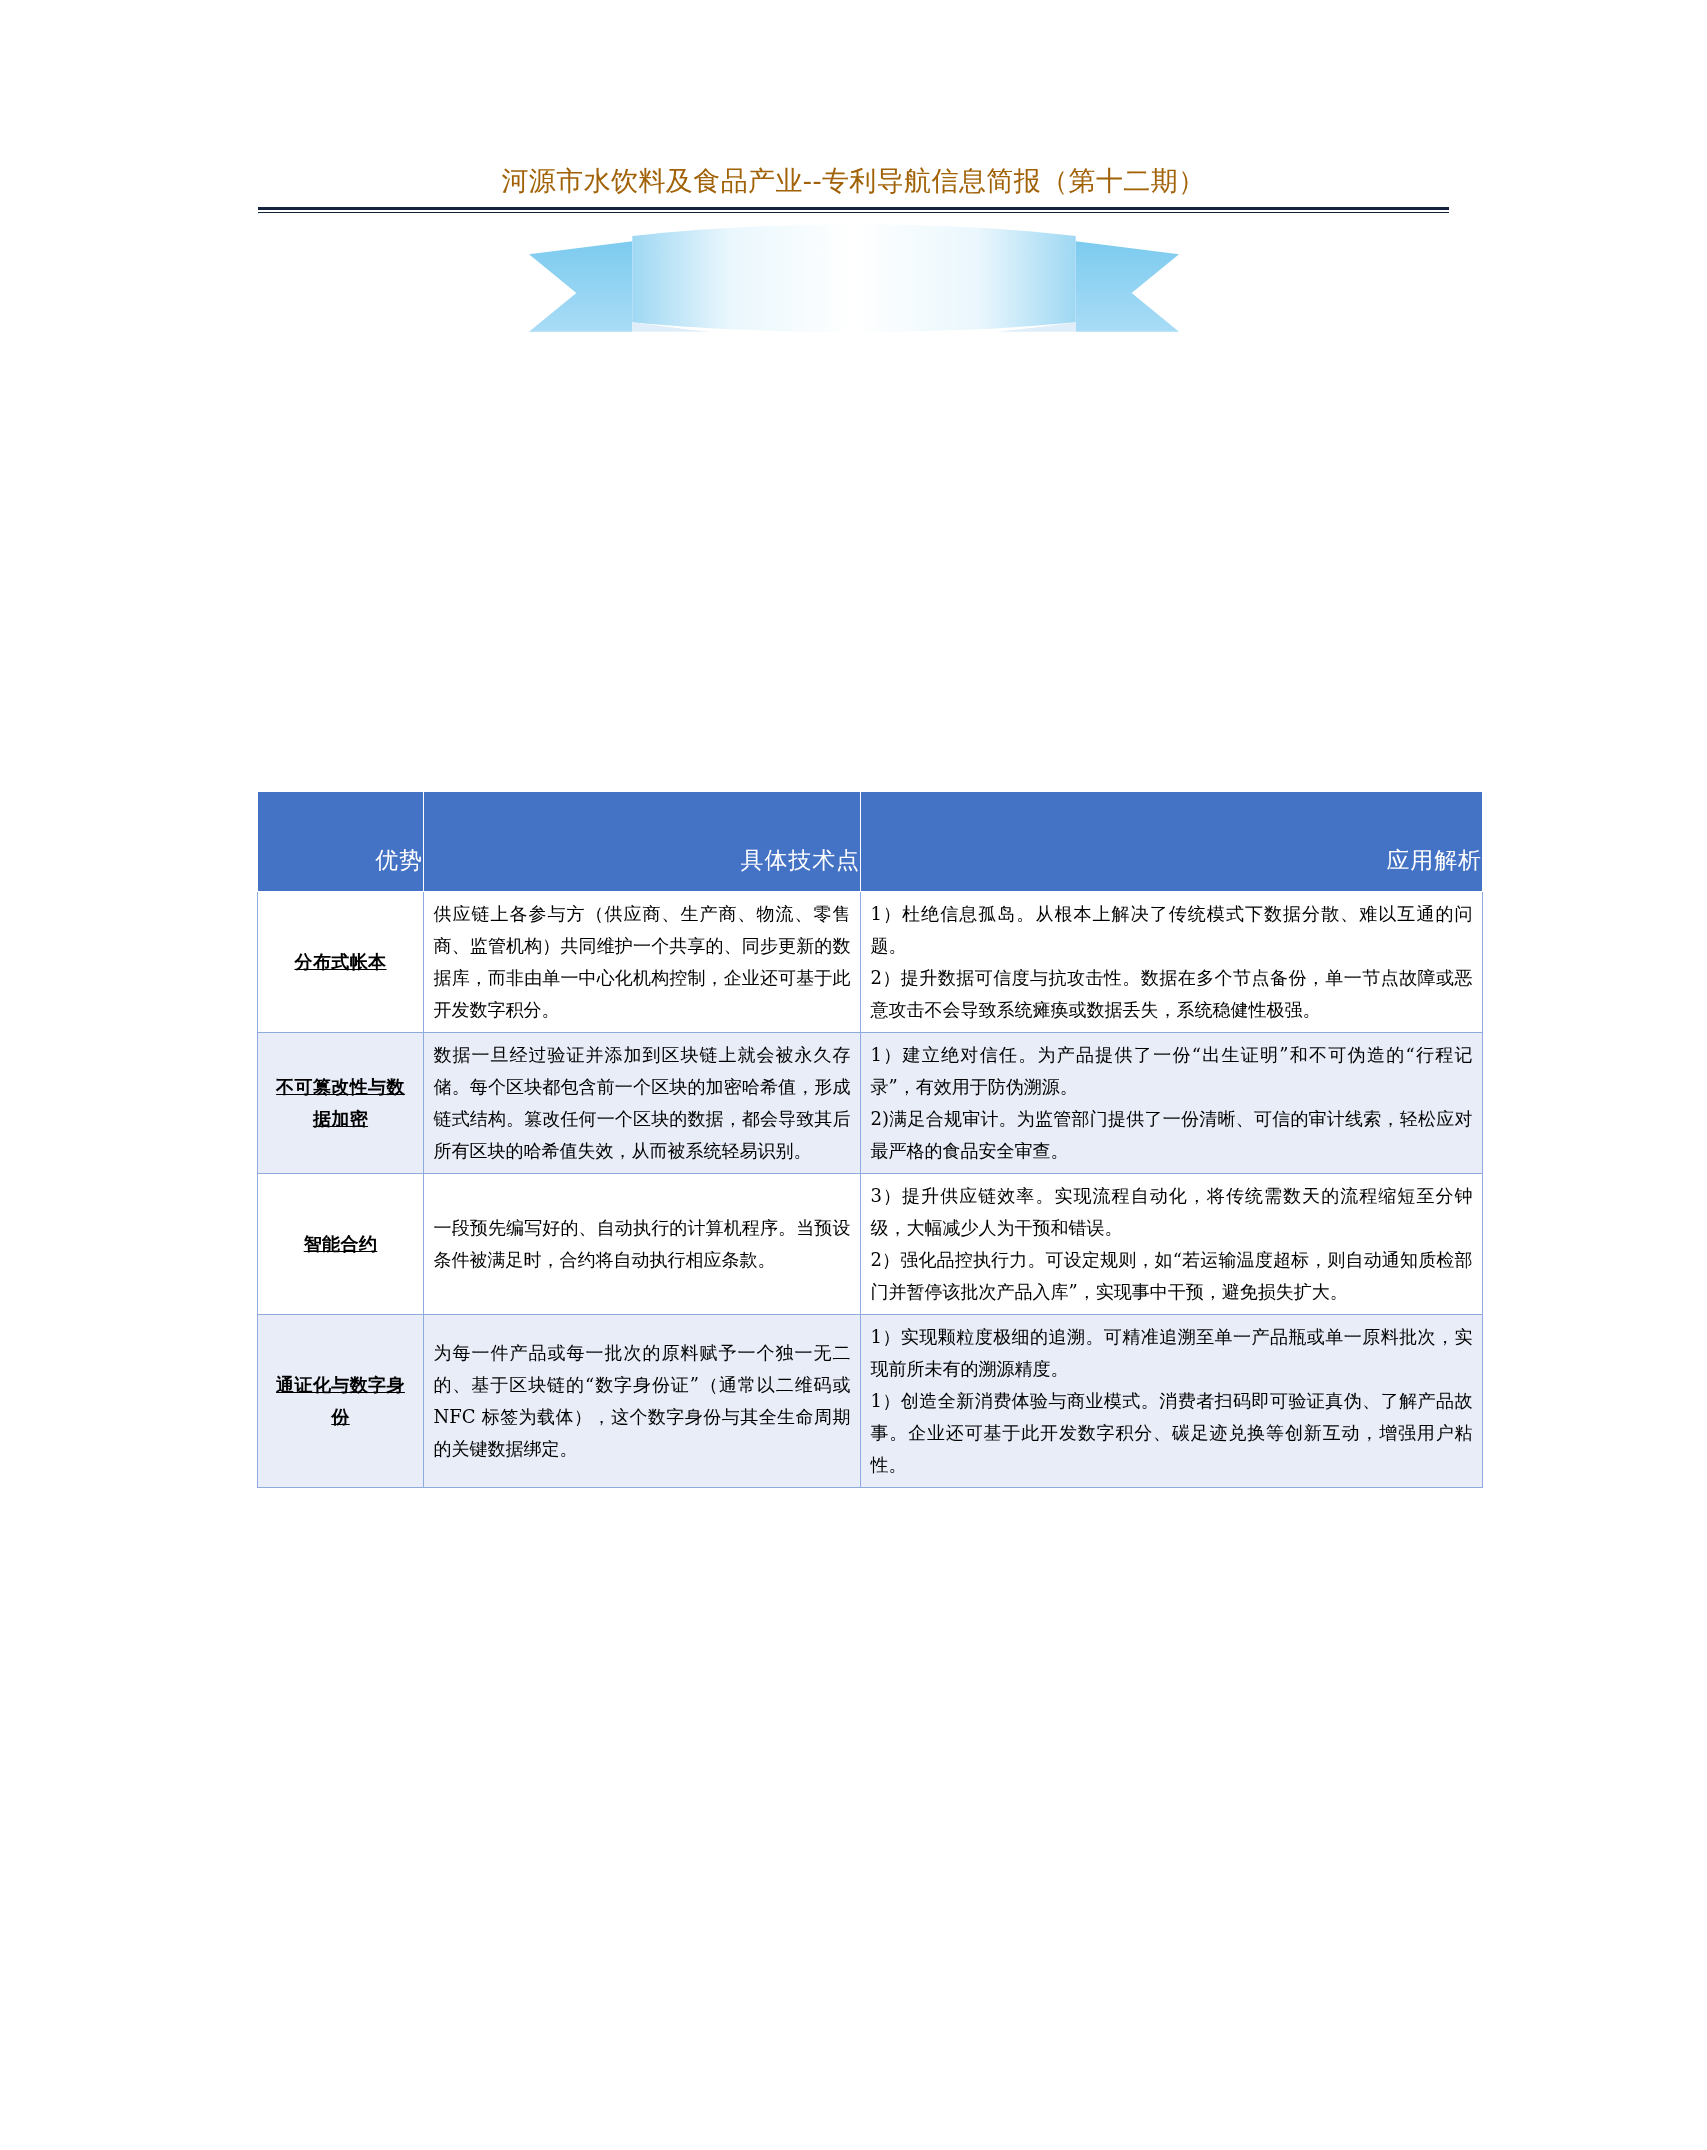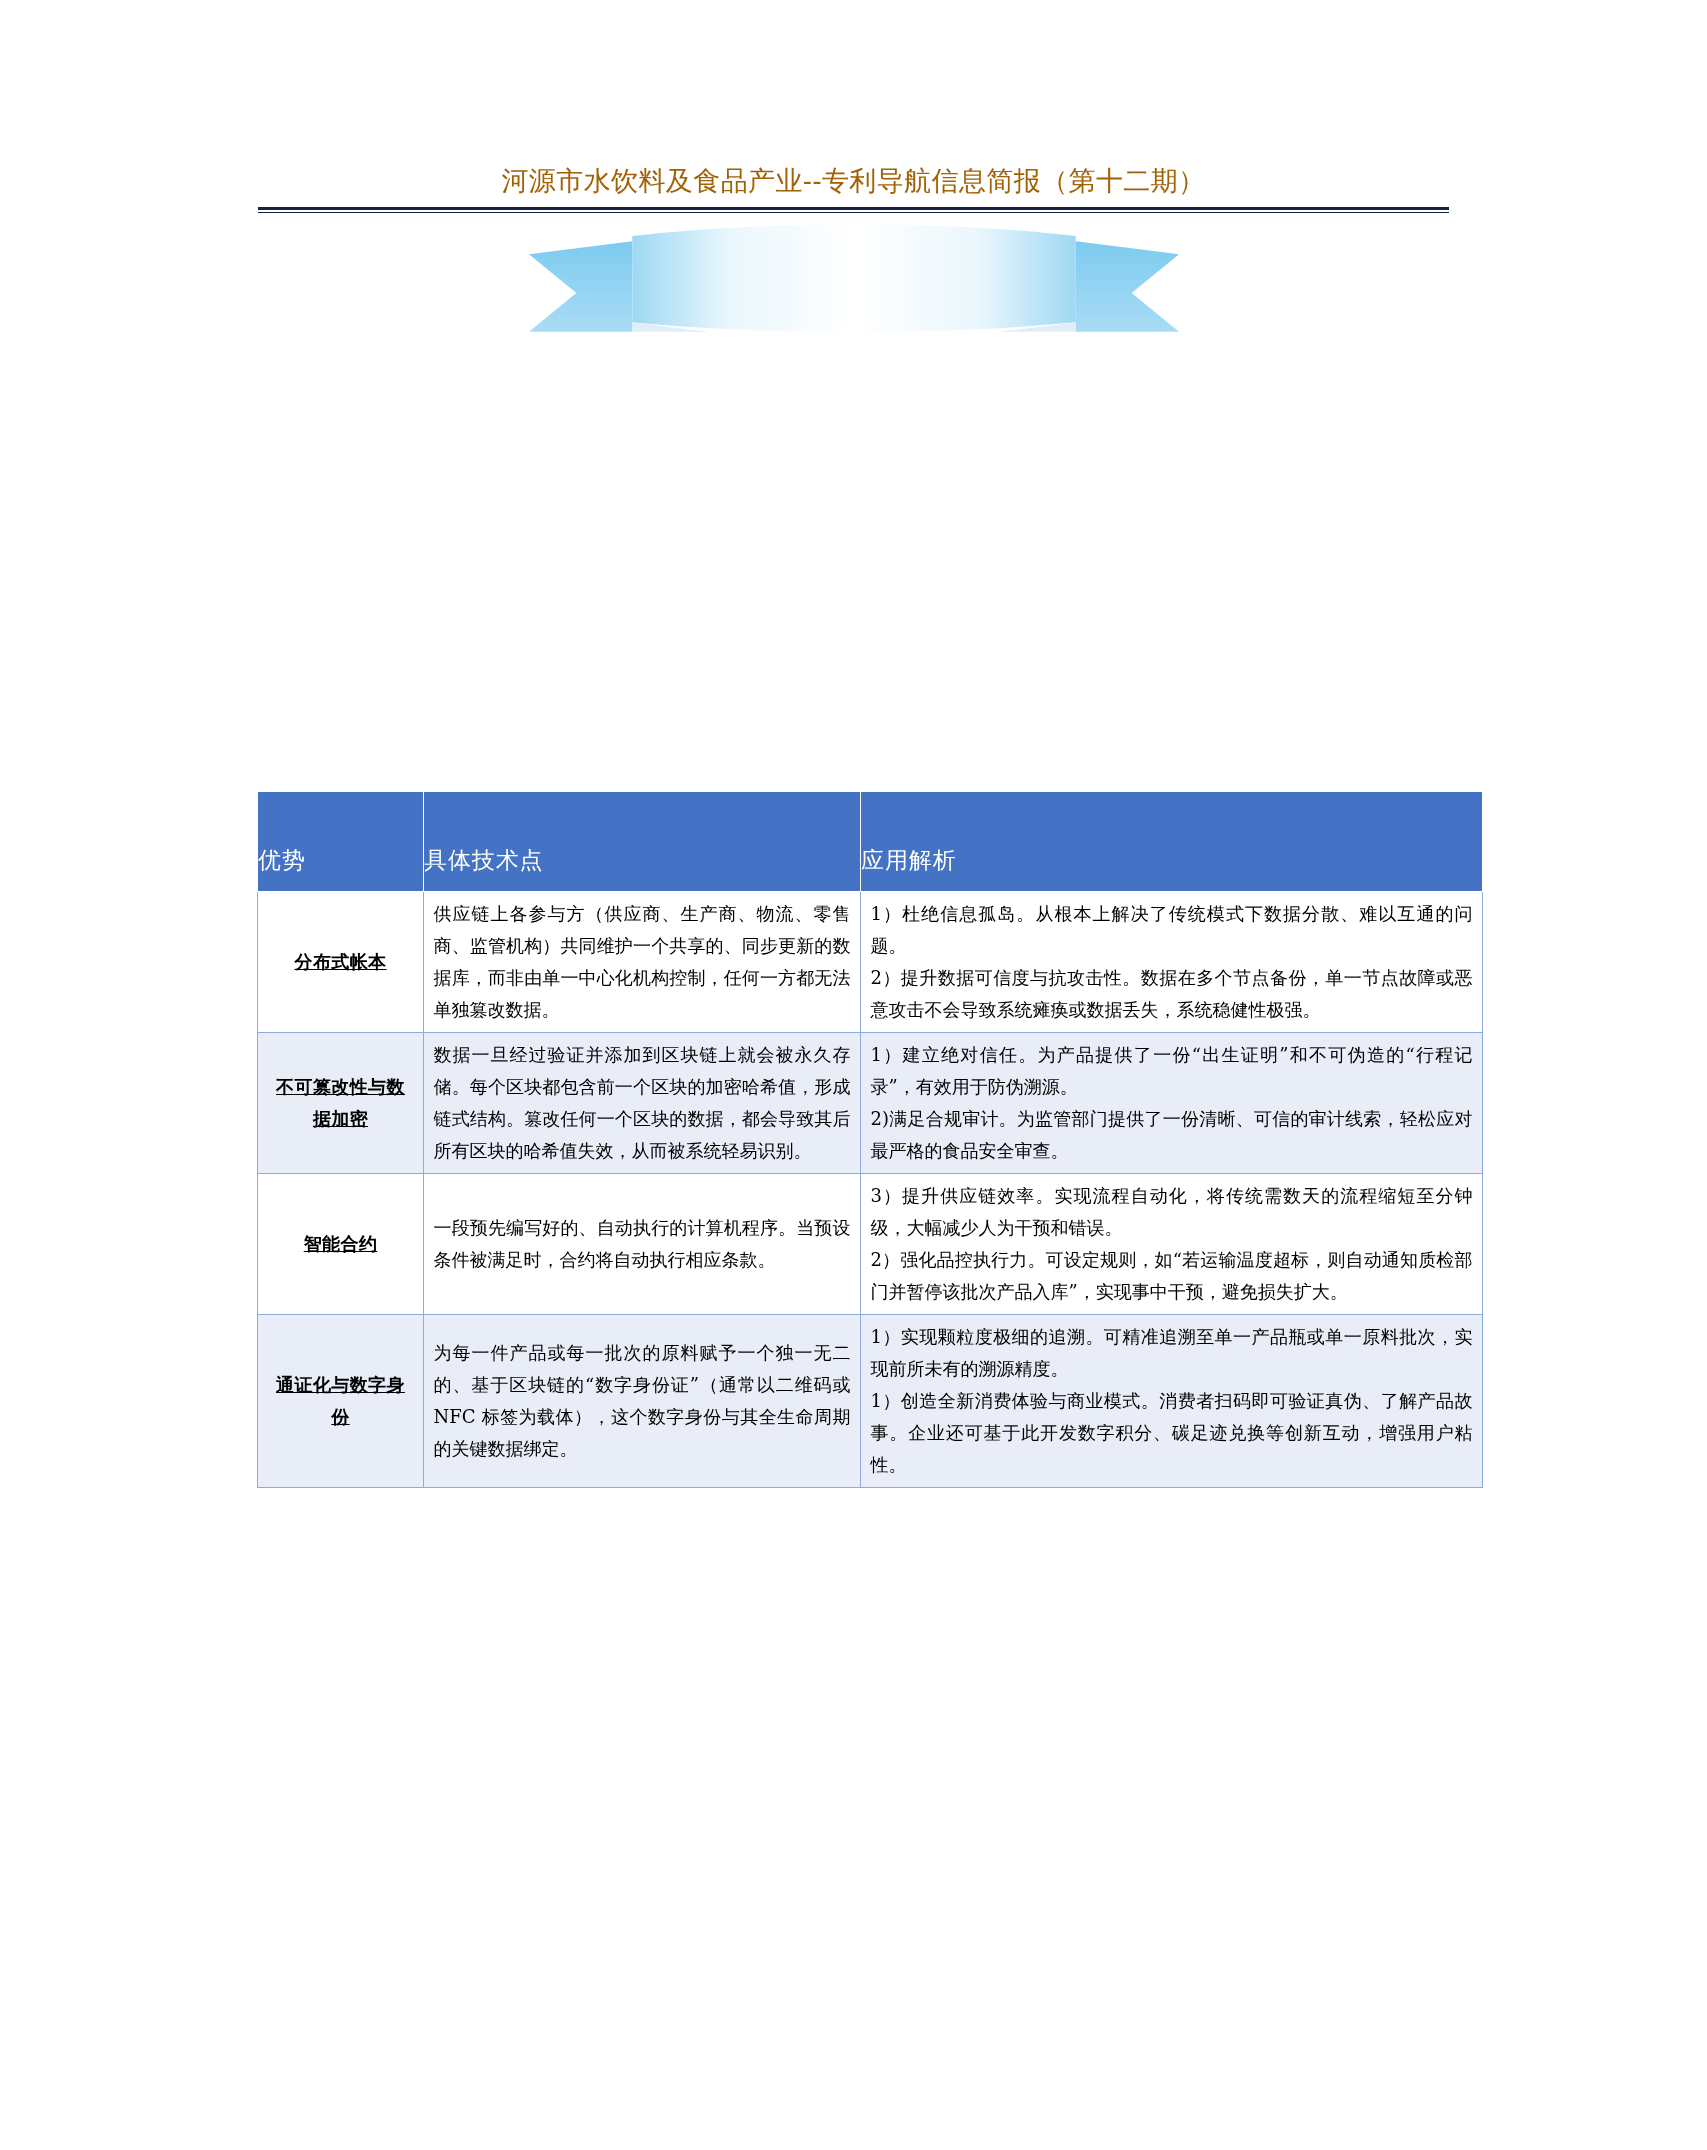--- a/index.html
+++ b/index.html
@@ -114,21 +114,21 @@
 
   table.main-tbl th {
     background: #4472c4;
     color: #ffffff;
     font-family: "DejaVu Sans", "Liberation Sans", sans-serif;
     font-weight: normal;
     font-size: 23px;
     height: 84px;
     vertical-align: bottom;
     padding: 0 0 14.6px 0;
-    text-align: left;
+    text-align: right;
     border: 0.9px solid #ffffff;
     letter-spacing: 0.9px;
   }
   table.main-tbl td {
     border: 0.9px solid #8faadc;
     vertical-align: middle;
     padding: 6px 9.5px;
     font-family: "DejaVu Serif", "Liberation Serif", serif;
     font-size: 18px;
     line-height: 32px;
@@ -219,21 +219,21 @@
       <thead>
         <tr>
           <th>优势</th>
           <th>具体技术点</th>
           <th>应用解析</th>
         </tr>
       </thead>
       <tbody>
         <tr class="plain">
           <td class="adv">分布式帐本</td>
-          <td class="tech">供应链上各参与方（供应商、生产商、物流、零售商、监管机构）共同维护一个共享的、同步更新的数据库，而非由单一中心化机构控制，任何一方都无法单独篡改数据。</td>
+          <td class="tech">供应链上各参与方（供应商、生产商、物流、零售商、监管机构）共同维护一个共享的、同步更新的数据库，而非由单一中心化机构控制，企业还可基于此开发数字积分。</td>
           <td class="appl">
             <p>1）杜绝信息孤岛。从根本上解决了传统模式下数据分散、难以互通的问题。</p>
             <p>2）提升数据可信度与抗攻击性。数据在多个节点备份，单一节点故障或恶意攻击不会导致系统瘫痪或数据丢失，系统稳健性极强。</p>
           </td>
         </tr>
         <tr class="band">
           <td class="adv">不可篡改性与数据加密</td>
           <td class="tech">数据一旦经过验证并添加到区块链上就会被永久存储。每个区块都包含前一个区块的加密哈希值，形成链式结构。篡改任何一个区块的数据，都会导致其后所有区块的哈希值失效，从而被系统轻易识别。</td>
           <td class="appl">
             <p>1）建立绝对信任。为产品提供了一份“出生证明”和不可伪造的“行程记录”，有效用于防伪溯源。</p>

